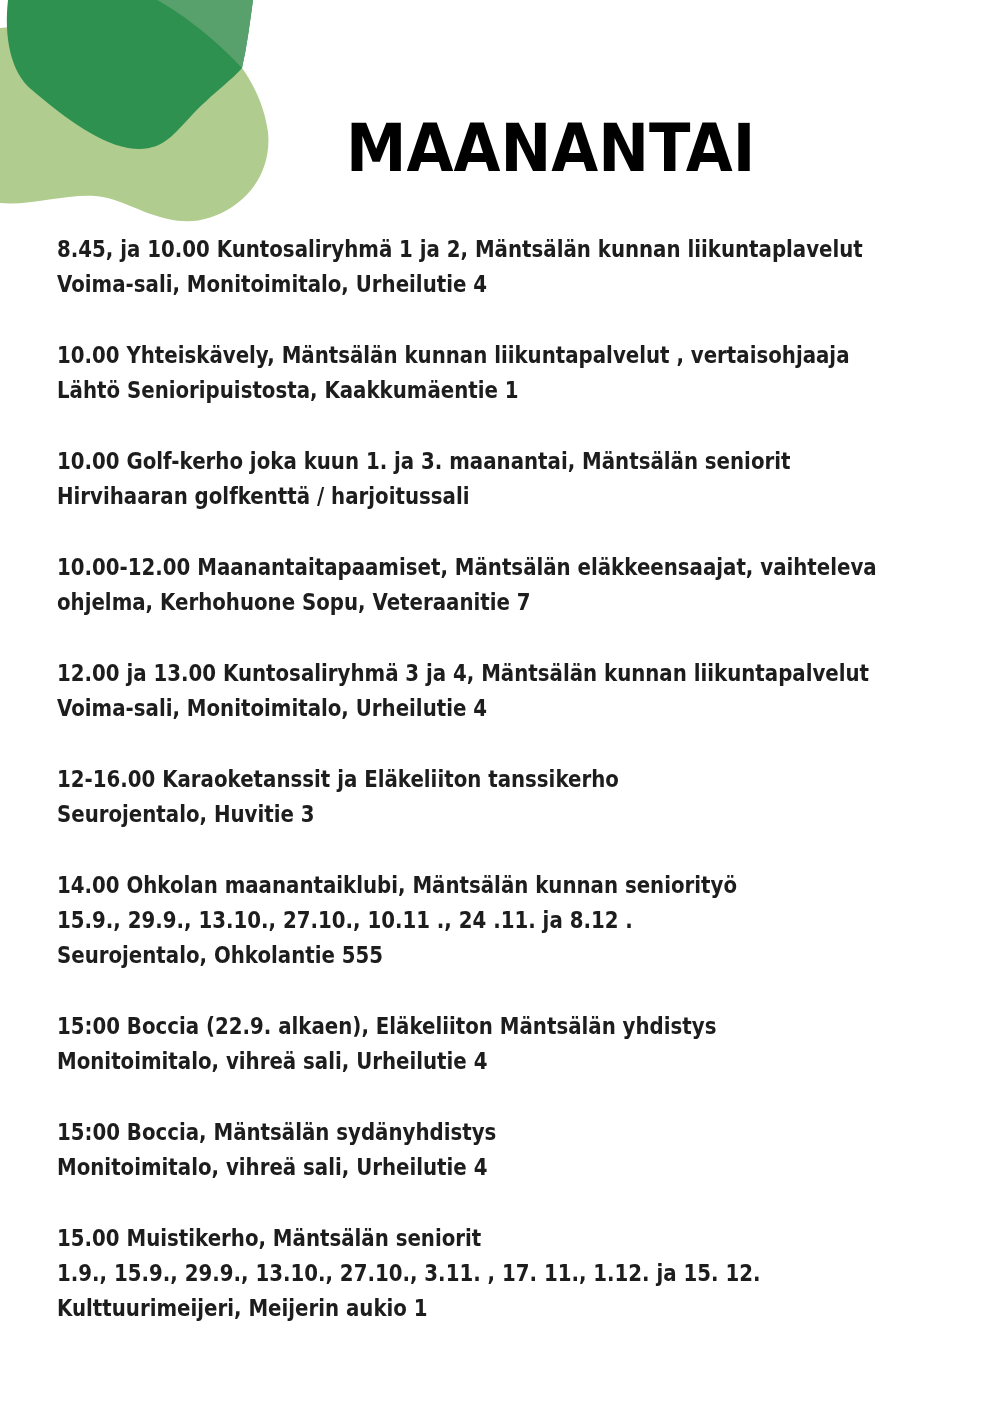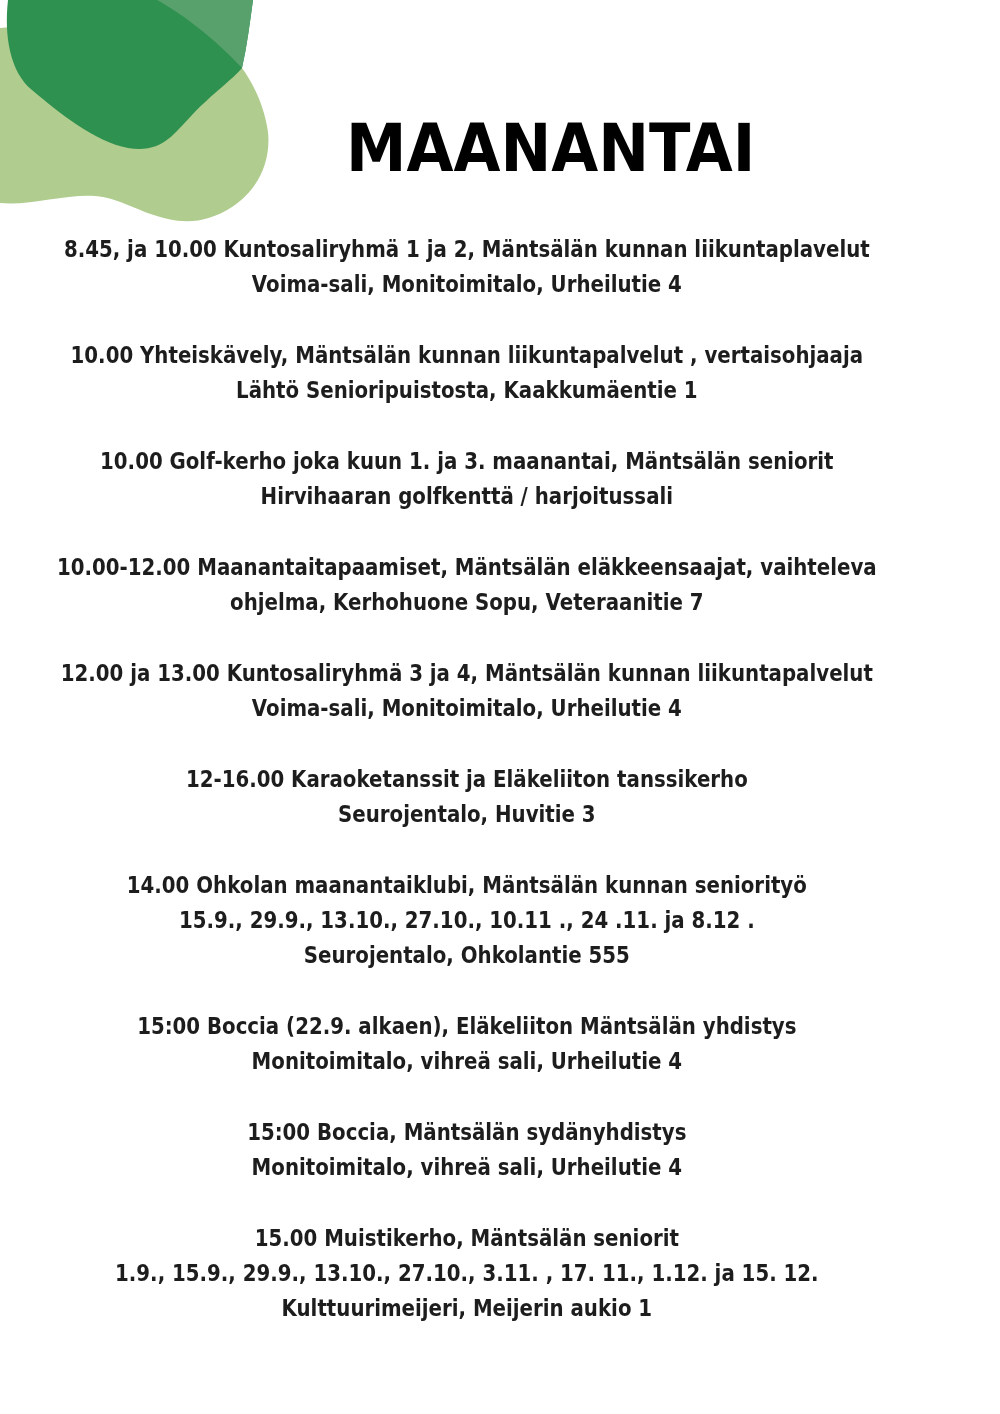--- a/index.html
+++ b/index.html
@@ -7,21 +7,20 @@
     padding: 0;
     background: #ffffff;
   }
   .page {
     position: relative;
     width: 983px;
     height: 1414px;
     background: #ffffff;
     overflow: hidden;
     font-family: "DejaVu Sans", sans-serif;
-    text-align: center;
   }
   .blob {
     position: absolute;
     top: 0;
     left: 0;
     display: block;
   }
   .title {
     position: absolute;
     left: 346px;

